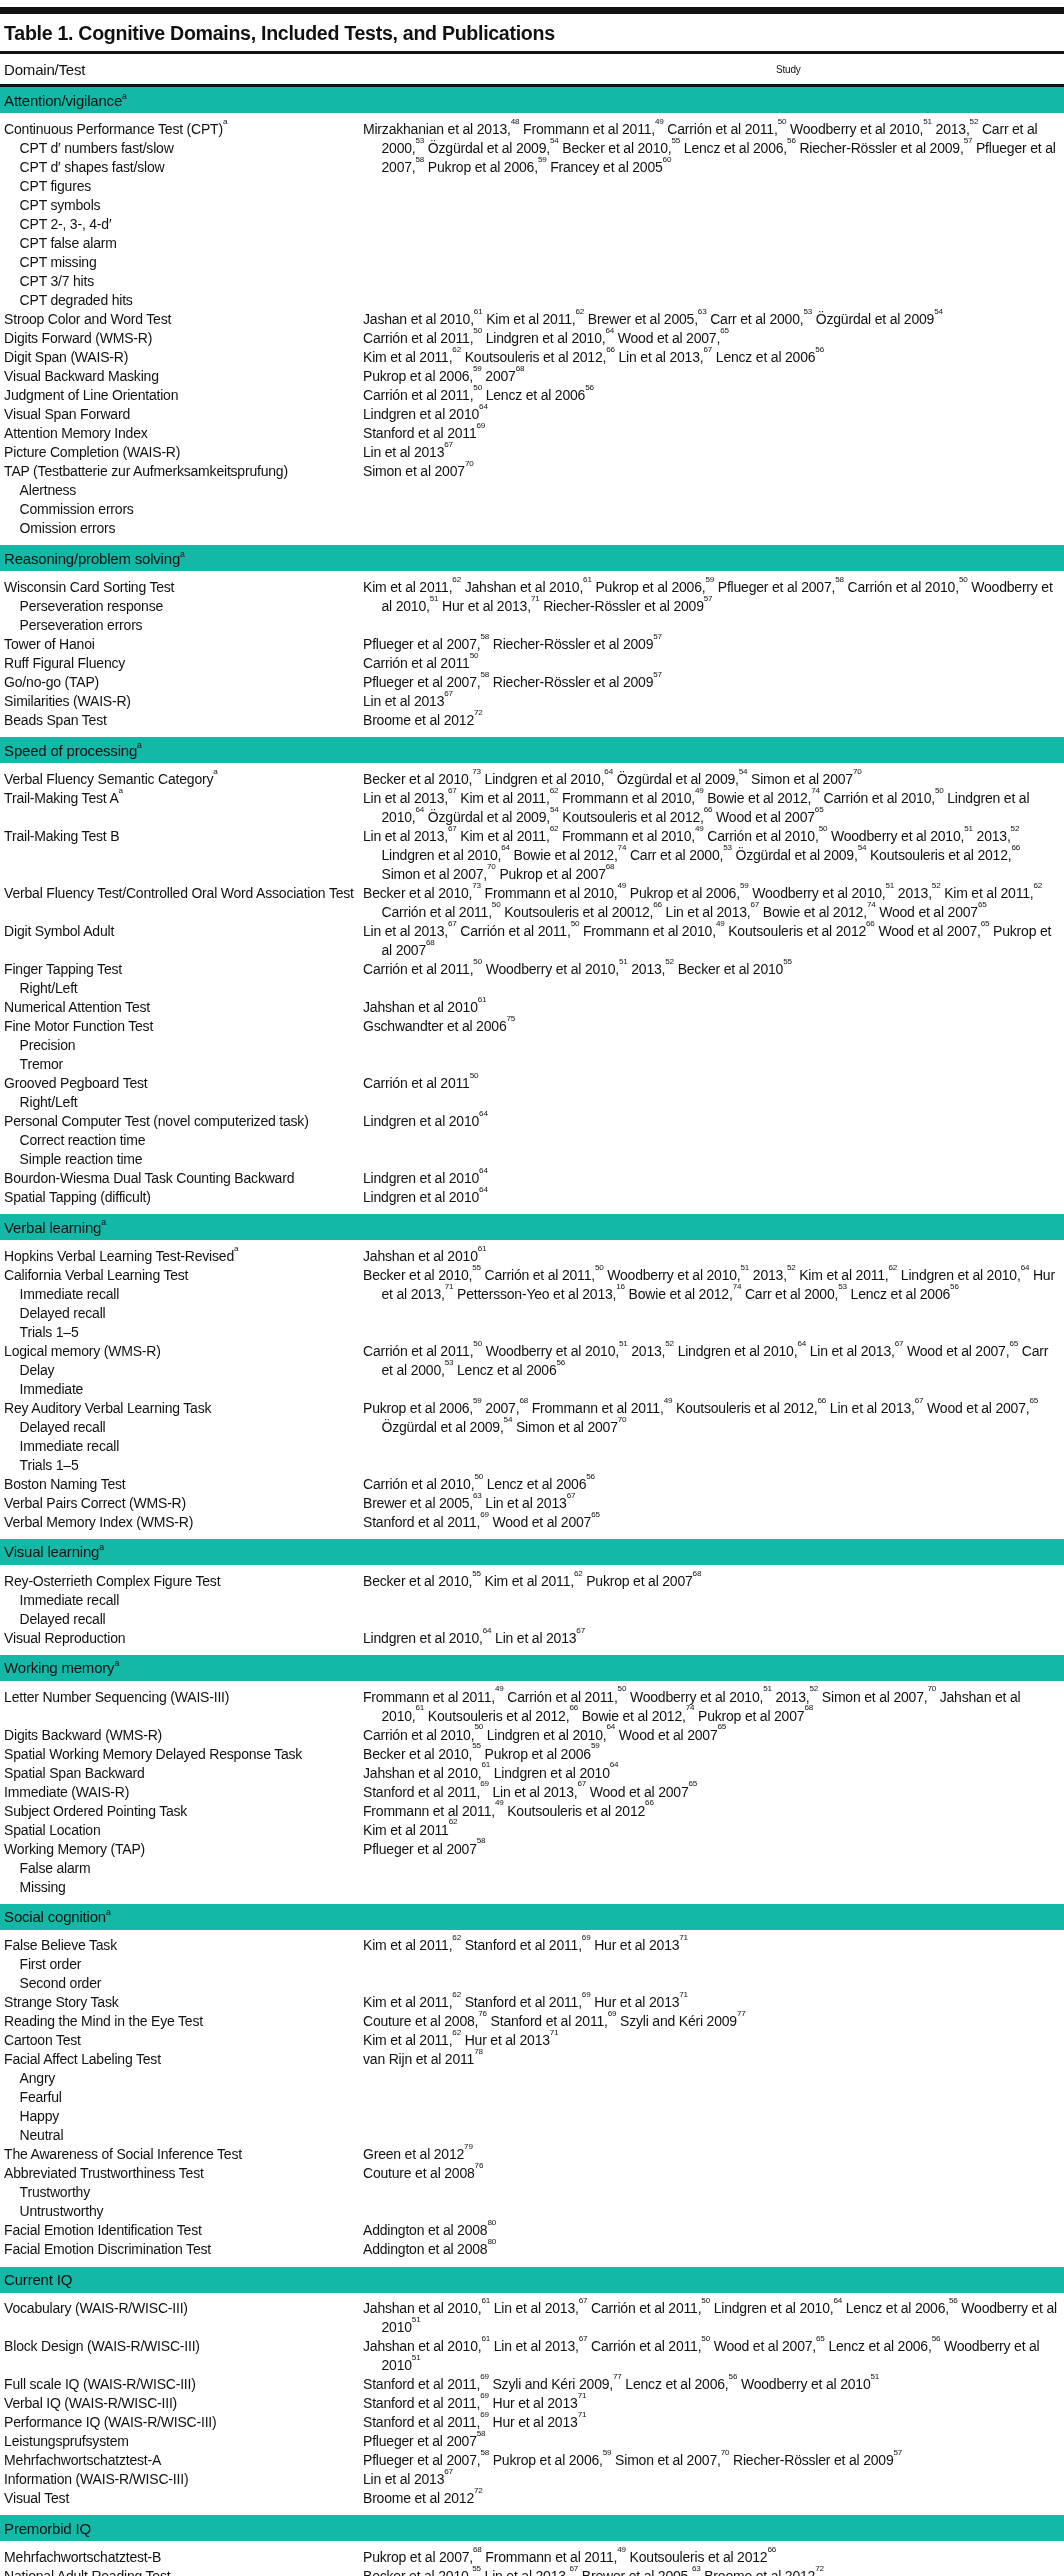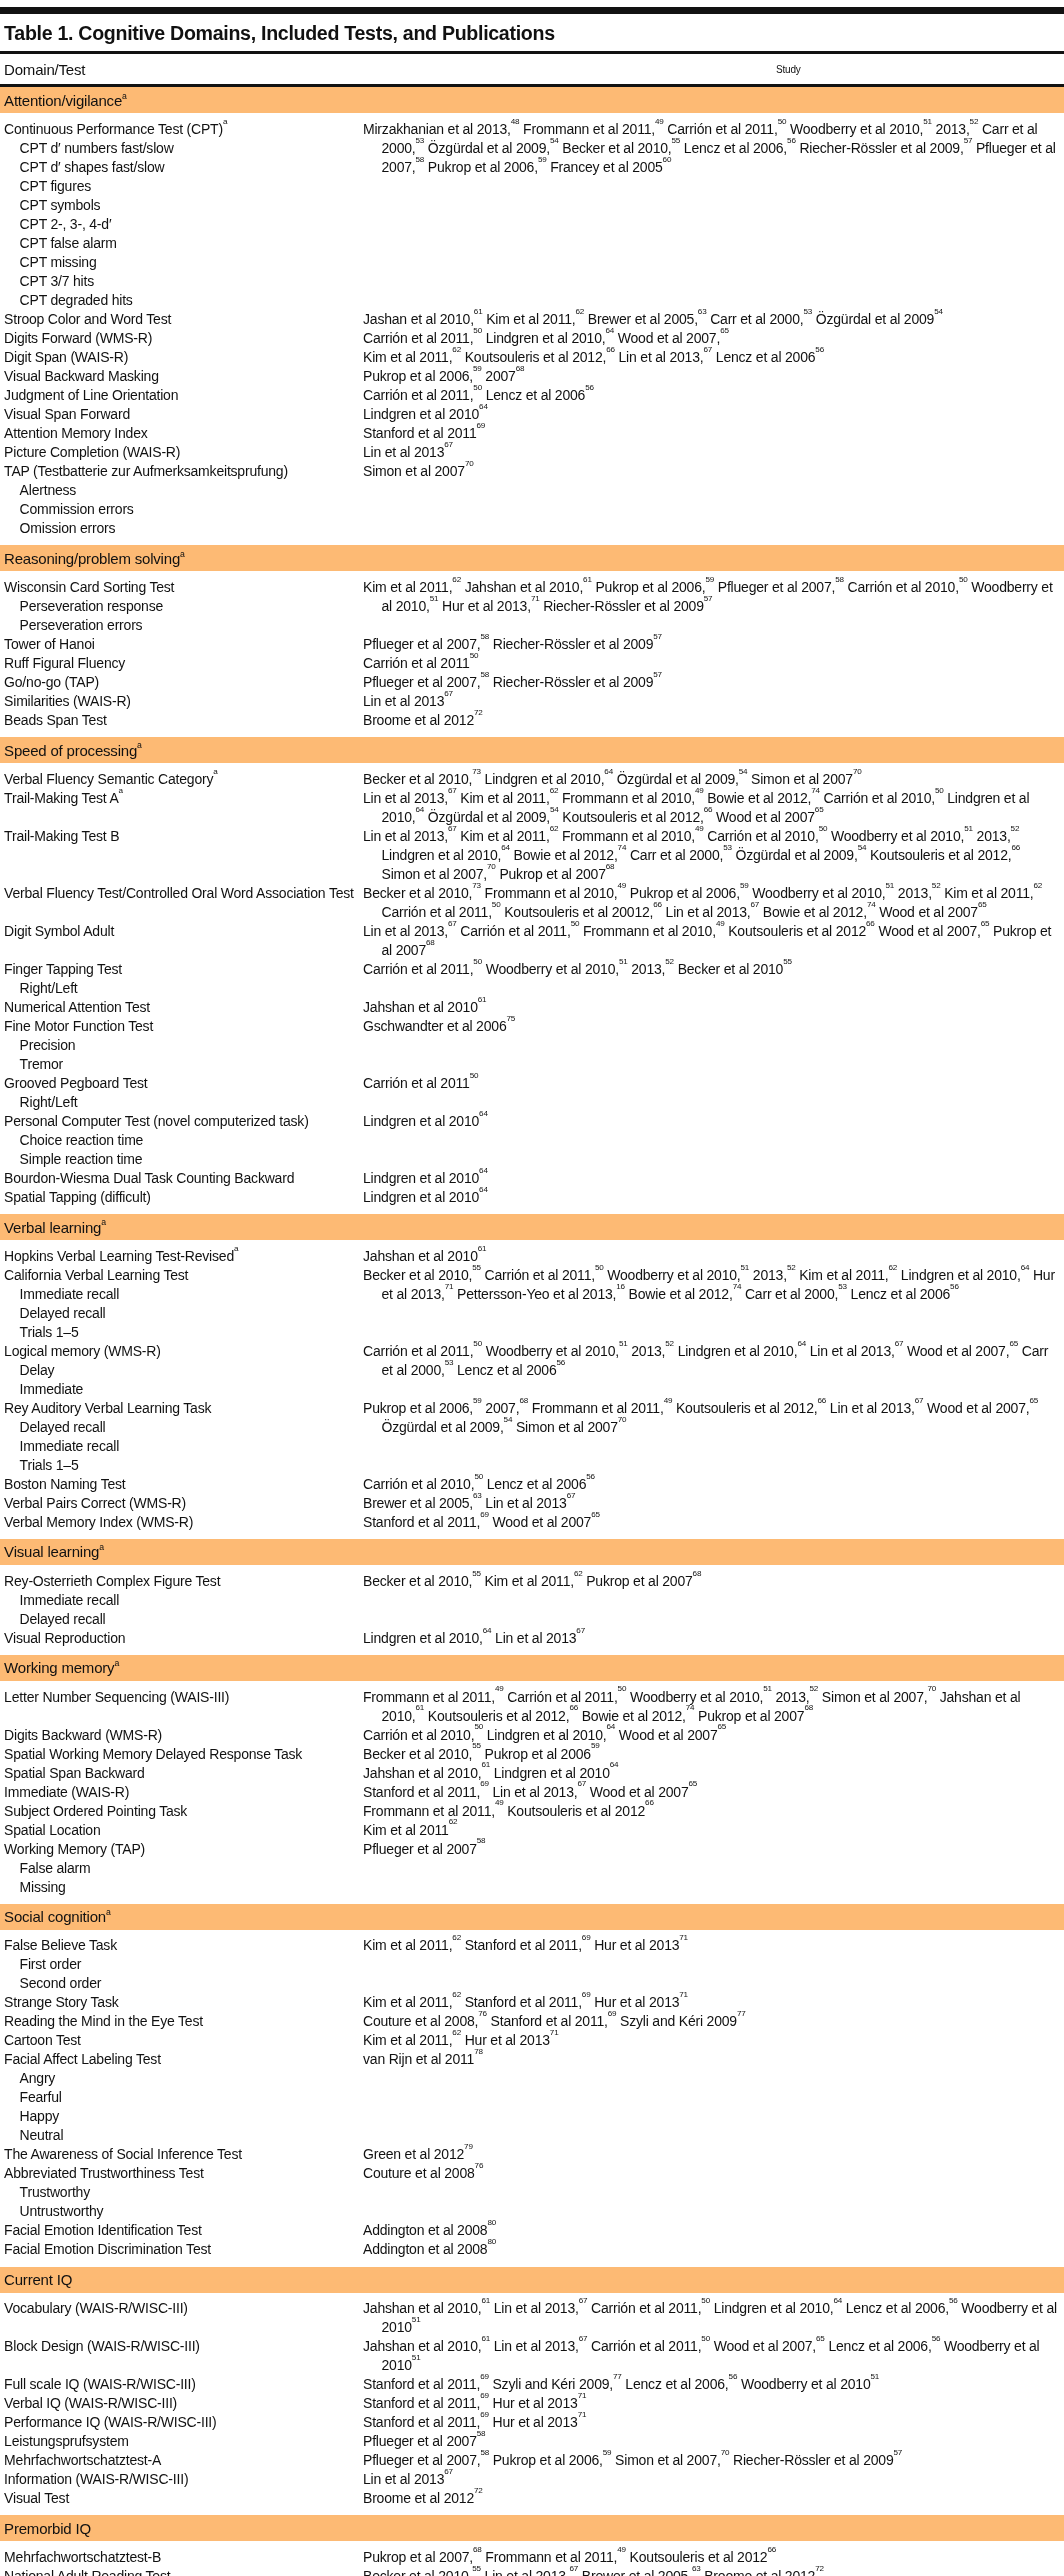--- a/index.html
+++ b/index.html
@@ -21,21 +21,21 @@
   .header-row { position: relative; height: 30px; }
   .col-domain {
     position: absolute; left: 4.1px; top: 50%; transform: translateY(-50%);
     font-size: 15px; letter-spacing: -0.2px;
   }
   .col-study {
     position: absolute; left: 732px; top: 50%; transform: translateY(-50%);
     font-size: 10px; letter-spacing: -0.2px; margin-left: 44px;
   }
   .section-band {
-    min-height: 26px; background: #fdba74;
+    min-height: 26px; background: #14b8a6;
     display: flex; align-items: center;
     font-size: 15px; letter-spacing: -0.2px;
     padding: 2.1px 4.1px; margin: 7.2px 0 6.7px 0; text-align: center;
   }
   #table-body > .section-band:first-child { margin-top: 0; }
   .row { display: flex; align-items: flex-start; }
   .cell-left { width: 363px; flex: none; padding-left: 4.1px; }
   .test {
     font-size: 14px; line-height: 19px; letter-spacing: -0.2px;
     padding-left: 15.5px; text-indent: -15.5px;
@@ -231,21 +231,21 @@
       <div class="row">
         <div class="cell-left">
           <div class="test">Grooved Pegboard Test</div>
           <div class="subitem">Right/Left</div>
         </div>
         <div class="cell-study">Carrión et al 2011<sup class="ref">50</sup></div>
       </div>
       <div class="row">
         <div class="cell-left">
           <div class="test">Personal Computer Test (novel computerized task)</div>
-          <div class="subitem">Choice reaction time</div>
+          <div class="subitem">Correct reaction time</div>
           <div class="subitem">Simple reaction time</div>
         </div>
         <div class="cell-study">Lindgren et al 2010<sup class="ref">64</sup></div>
       </div>
       <div class="row">
         <div class="cell-left">
           <div class="test">Bourdon-Wiesma Dual Task Counting Backward</div>
         </div>
         <div class="cell-study">Lindgren et al 2010<sup class="ref">64</sup></div>
       </div>

